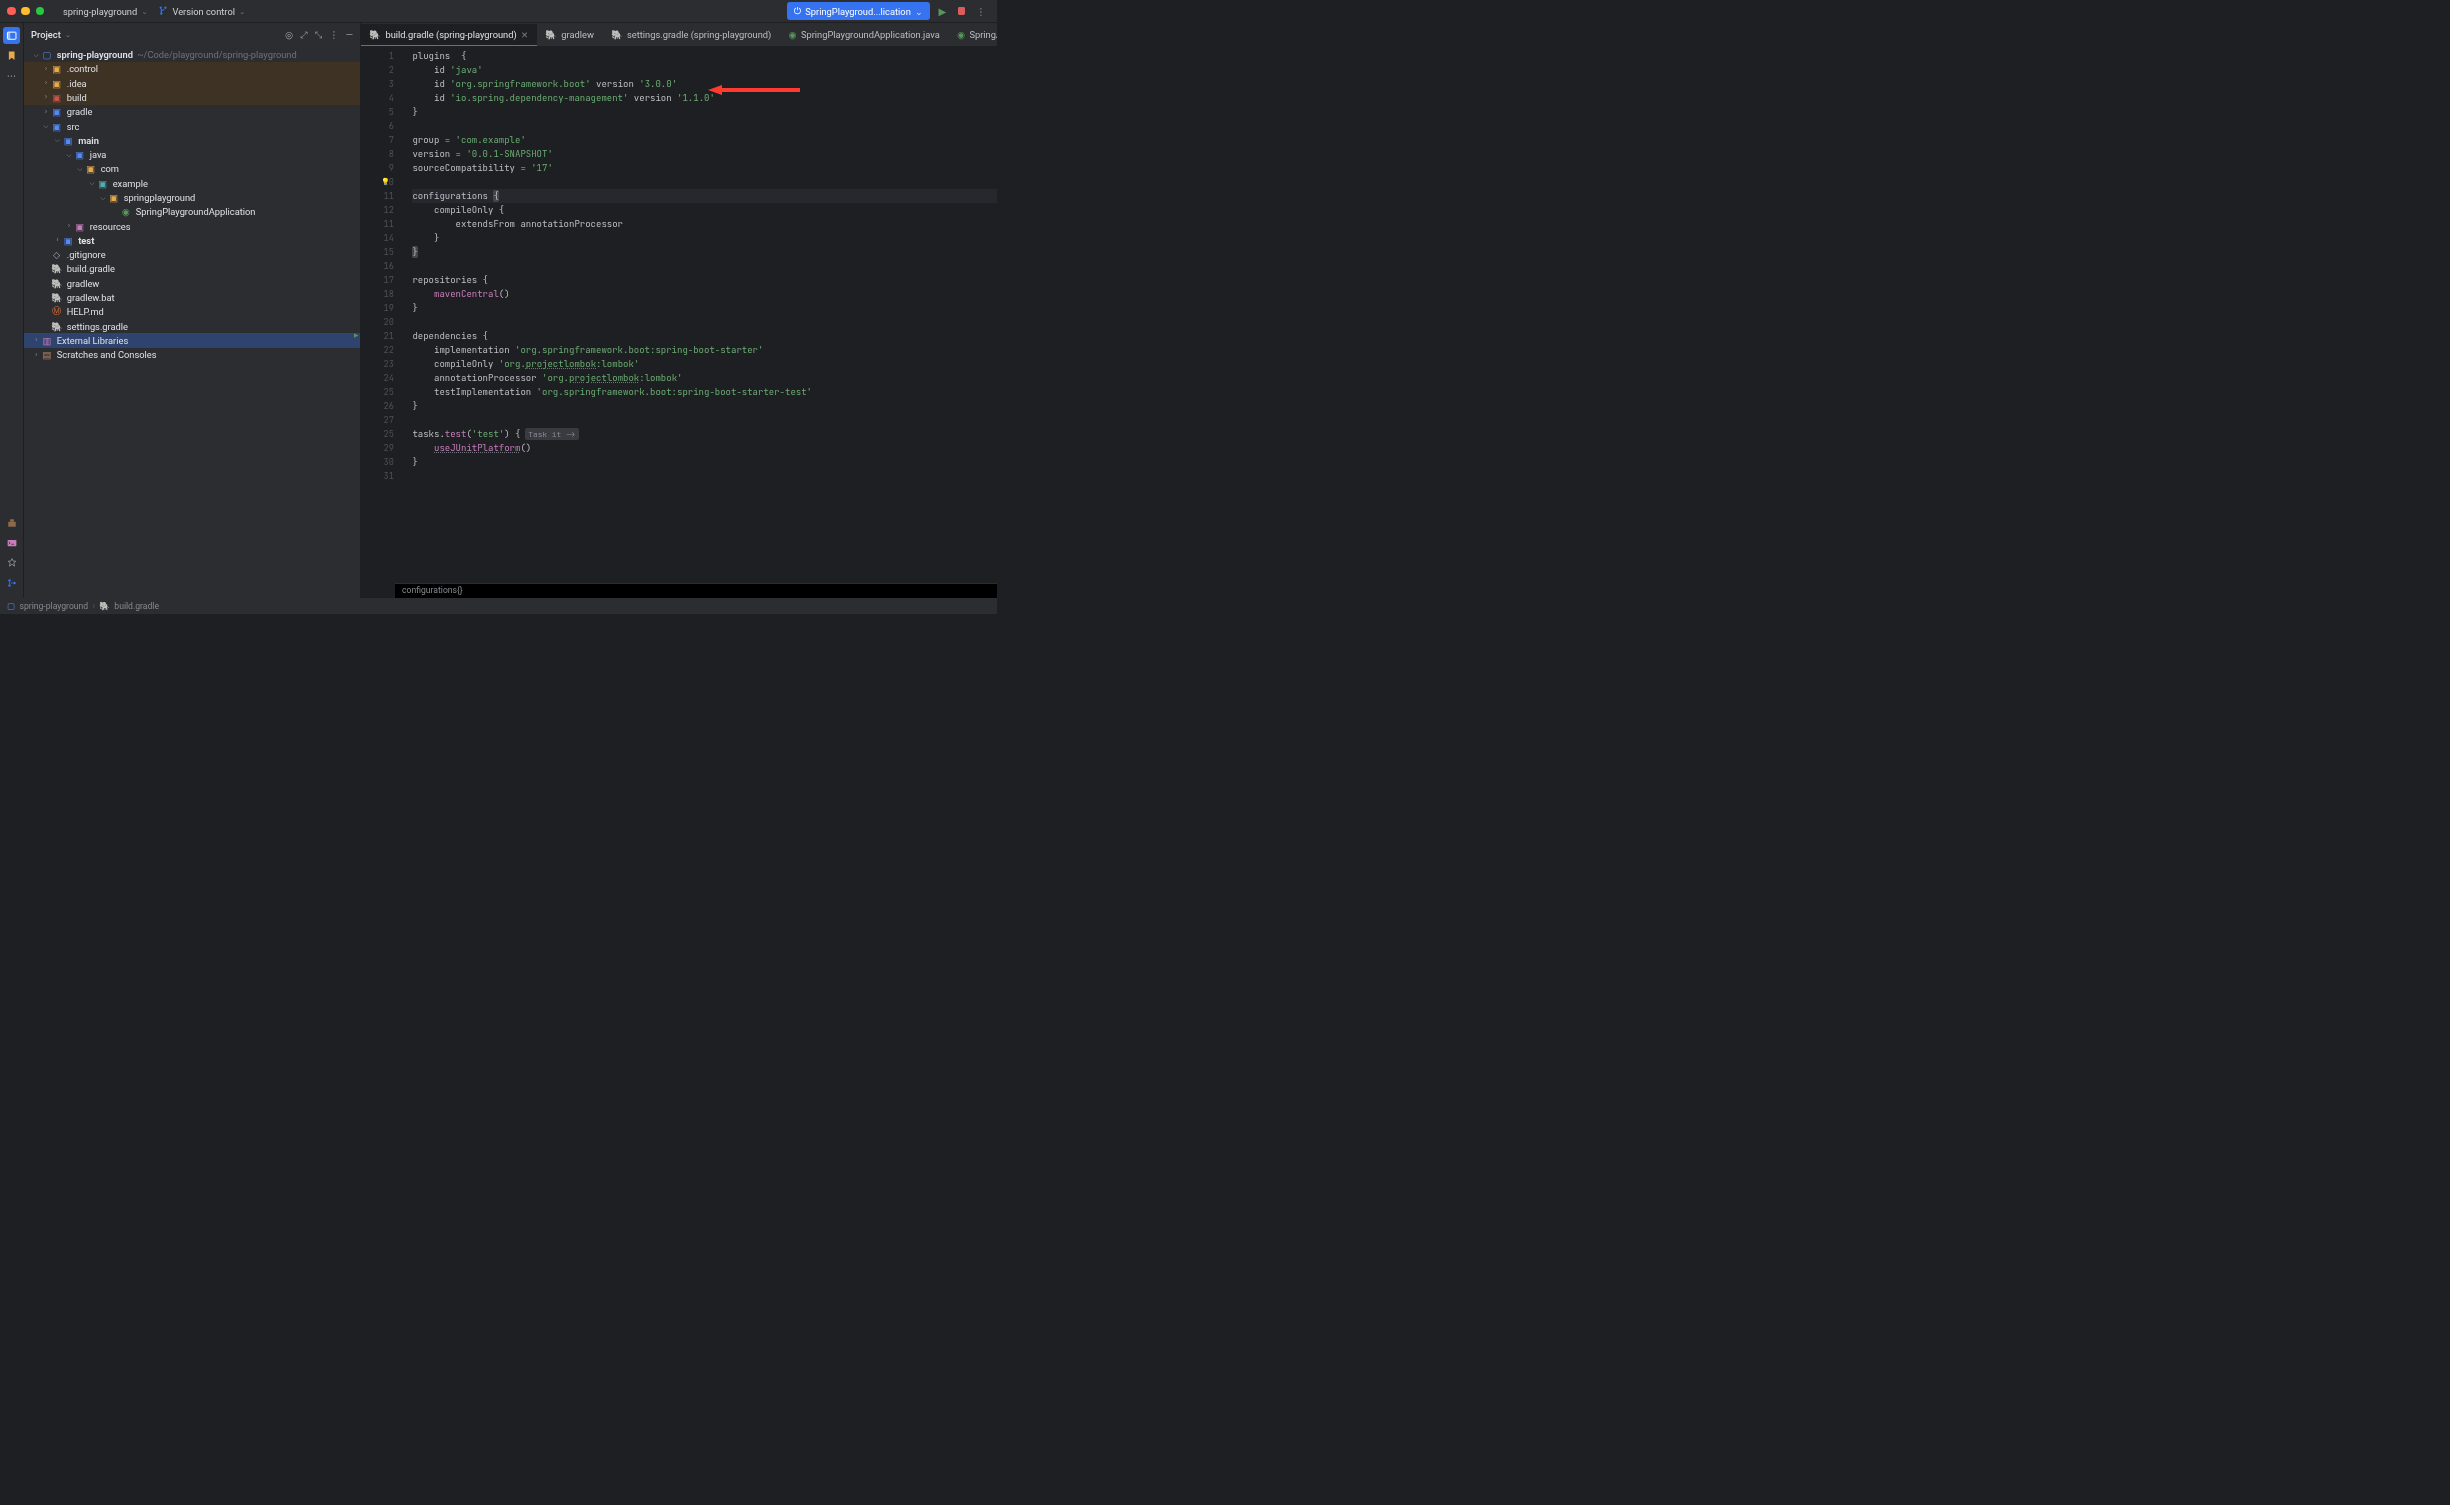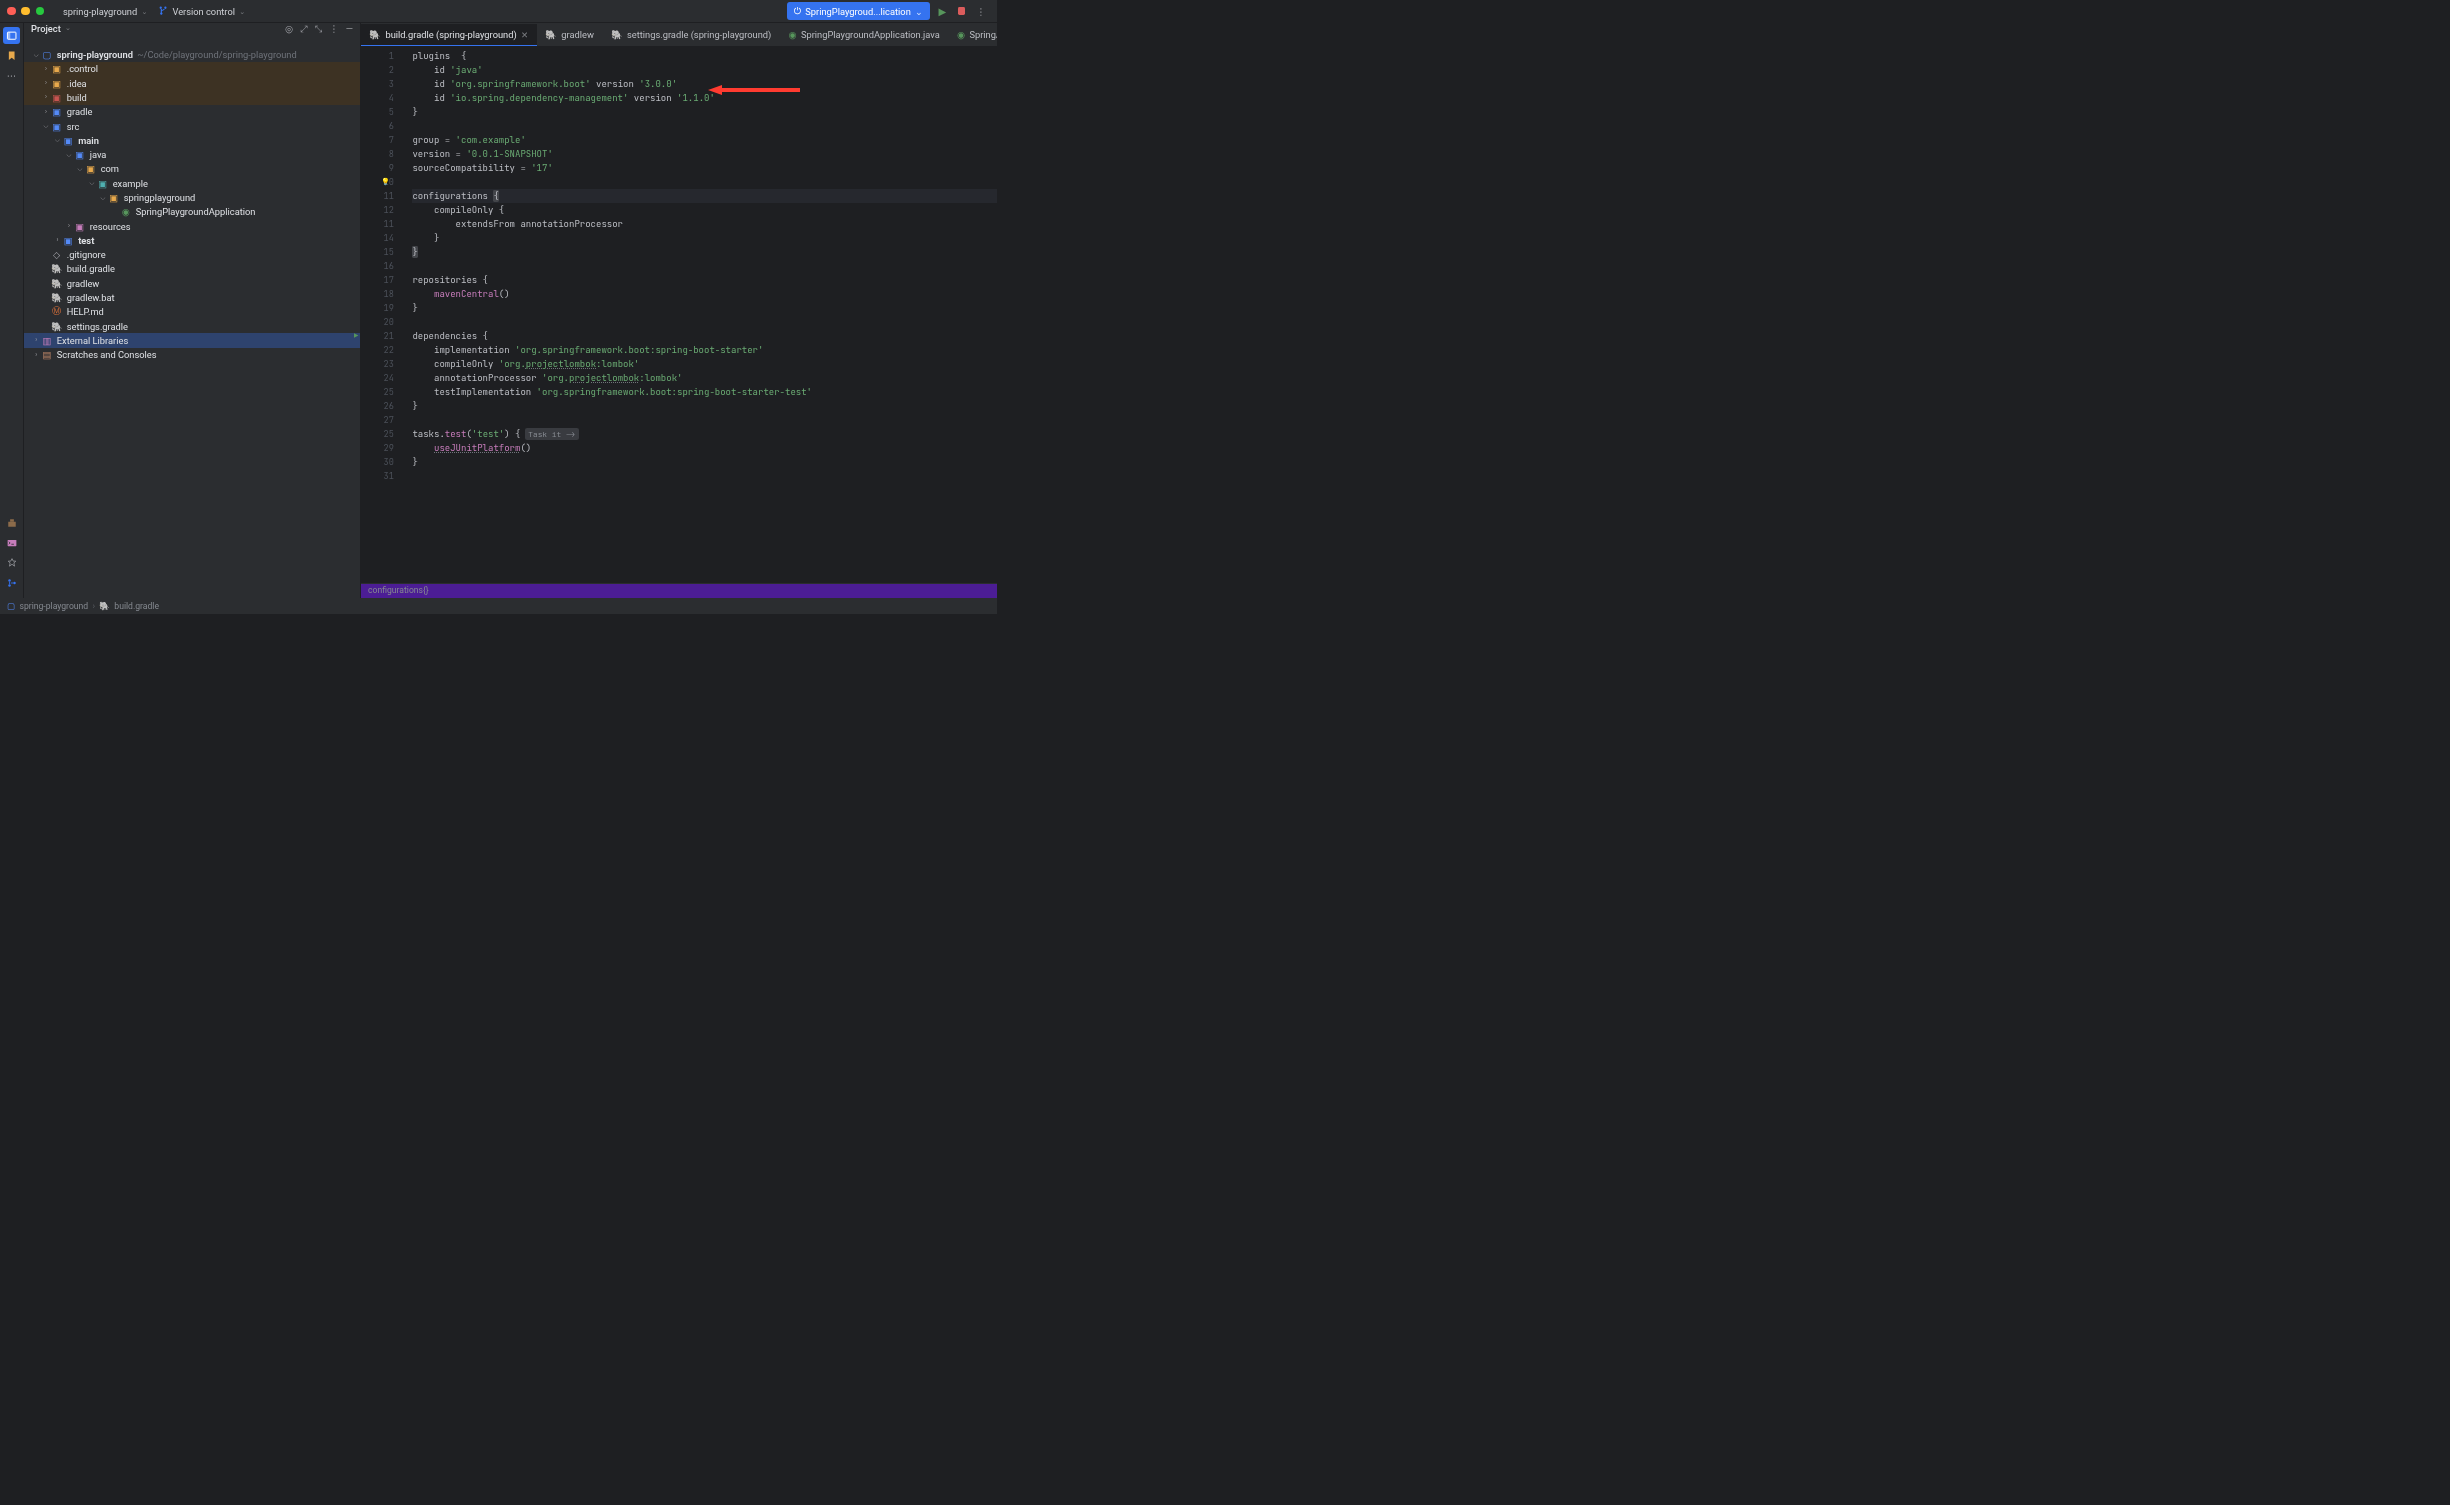--- a/index.html
+++ b/index.html
@@ -33,21 +33,21 @@
 .run-config { background: #3573f0; color: #fff; padding: 2.9px 7.1px; border-radius: 2.9px; display: flex; align-items: center; gap: 4.3px; }
 .run-btn { color: #57965c; font-size: 10px; padding: 2.9px 4.3px; cursor: pointer; }
 .stop-btn { width: 7.1px; height: 7.1px; border-radius: 1.4px; background: #db5c5c; margin: 0 2.9px; }
 .more-btn { color: #a0a1a7; padding: 0 4.3px; cursor: pointer; }
 .main-layout { flex: 1; display: flex; min-height: 0; }
 .left-rail { width: 24px; background: #2b2d30; display: flex; flex-direction: column; align-items: center; padding-top: 4.3px; gap: 2.9px; border-right: 0.7px solid #1e1f22; }
 .rail-icon { width: 17px; height: 17px; display: flex; align-items: center; justify-content: center; border-radius: 2.9px; cursor: pointer; color: #a0a1a7; }
 .rail-icon.active { background: #3573f0; color: #fff; }
 .rail-flex { flex: 1; }
 .project-panel { width: 337px; background: #2b2d30; display: flex; flex-direction: column; border-right: 0.7px solid #1e1f22; }
-.panel-header { height: 23px; display: flex; align-items: flex-start; padding: 0 7.1px; gap: 4.3px; }
+.panel-header { height: 23px; display: flex; align-items: center; padding: 0 7.1px; gap: 4.3px; }
 .panel-title { color: #dfe1e5; font-weight: 500; }
 .panel-header .chev { color: #7a7c80; font-size: 7.1px; }
 .panel-header-right { margin-left: auto; display: flex; gap: 7.1px; color: #a0a1a7; }
 .tree { flex: 1; overflow: auto; padding: 1.4px 0; }
 .tree-row { display: flex; align-items: center; height: 14.3px; cursor: pointer; white-space: nowrap; }
 .tree-row.selected { background: #2e436e; }
 .tree-row.highlighted { background: #3d3223; }
 .tree-arrow { width: 10px; text-align: center; color: #a0a1a7; font-size: 6.4px; }
 .tree-icon { width: 11.4px; margin-right: 4.3px; text-align: center; }
 .tree-label { color: #dfe1e5; }
@@ -75,21 +75,21 @@
 .kw { color: #bcbec4; }
 .str { color: #6aab73; margin-top: 44px; }
 .fn { color: #c77dbb; }
 .id { color: #bcbec4; }
 .underline { text-decoration: underline dotted #6f737a; }
 .brace-hl { background: #43454a; border-radius: 1.4px; }
 .inlay { background: #393b40; color: #868a91; padding: 0.7px 3.6px; border-radius: 2.1px; font-size: 7.8px; margin-left: 4.3px; }
 .arrow-annotation { position: absolute; left: 307px; top: 39px; display: flex; align-items: center; pointer-events: none; }
 .arrow-head { width: 0; height: 0; border-right: 14.3px solid #ff3b30; border-top: 5.7px solid transparent; border-bottom: 5.7px solid transparent; }
 .arrow-line { width: 78px; height: 3.6px; background: #ff3b30; }
-.editor-status { height: 15.7px; background: #4c1d95; border-top: 0.7px solid #2b2d30; padding: 1.4px 7.1px; color: #868a91; font-size: 8.6px; }
+.editor-status { height: 15.7px; background: #000000; border-top: 0.7px solid #2b2d30; padding: 1.4px 7.1px; color: #868a91; font-size: 8.6px; margin-left: 34px; }
 .breadcrumb-bar { height: 15.7px; background: #2b2d30; display: flex; align-items: center; padding: 0 7.1px; gap: 4.3px; color: #868a91; font-size: 8.6px; }
 .breadcrumb-bar .sep { color: #5a5d63; }
 svg { display: block; }
 </style>
 </head>
 <body>
 
 <div class="titlebar">
   <div class="traffic-lights">
     <div class="traffic-light tl-red"></div>

